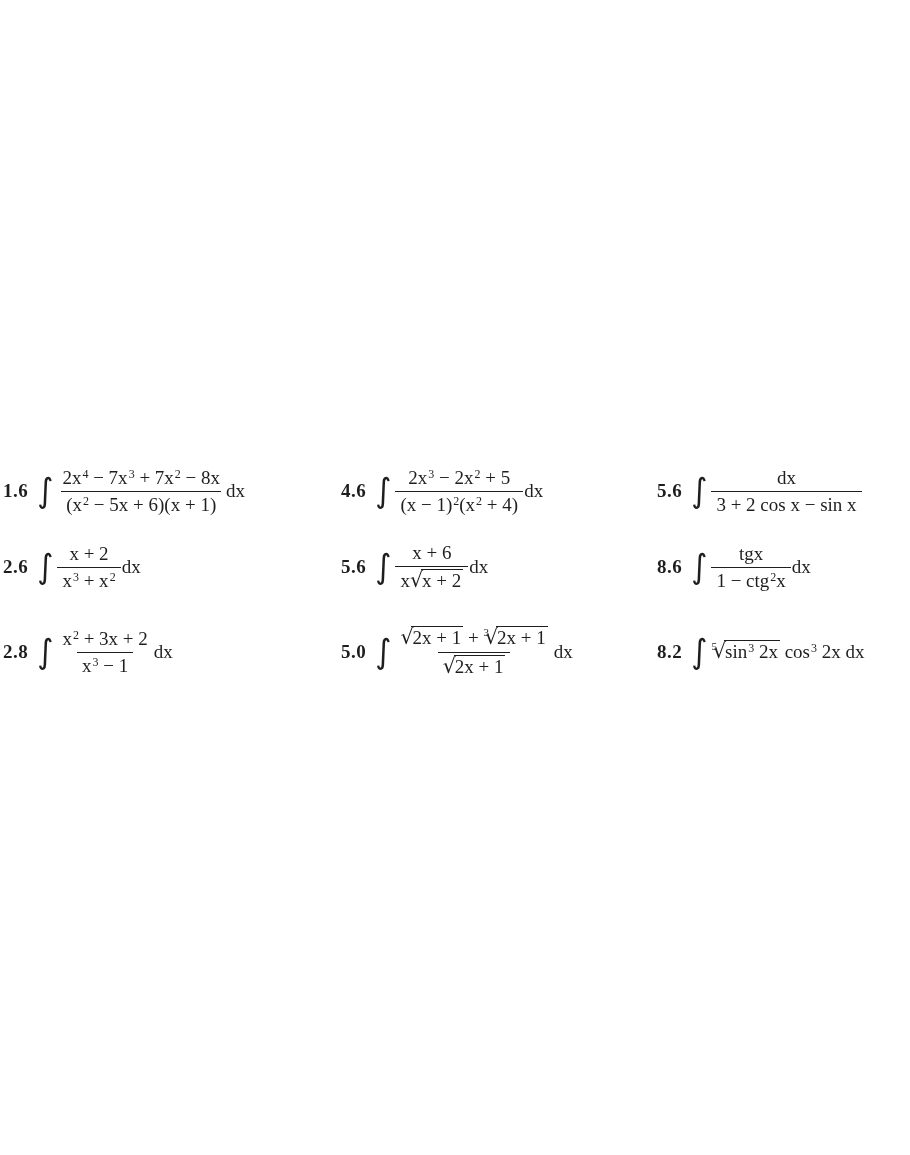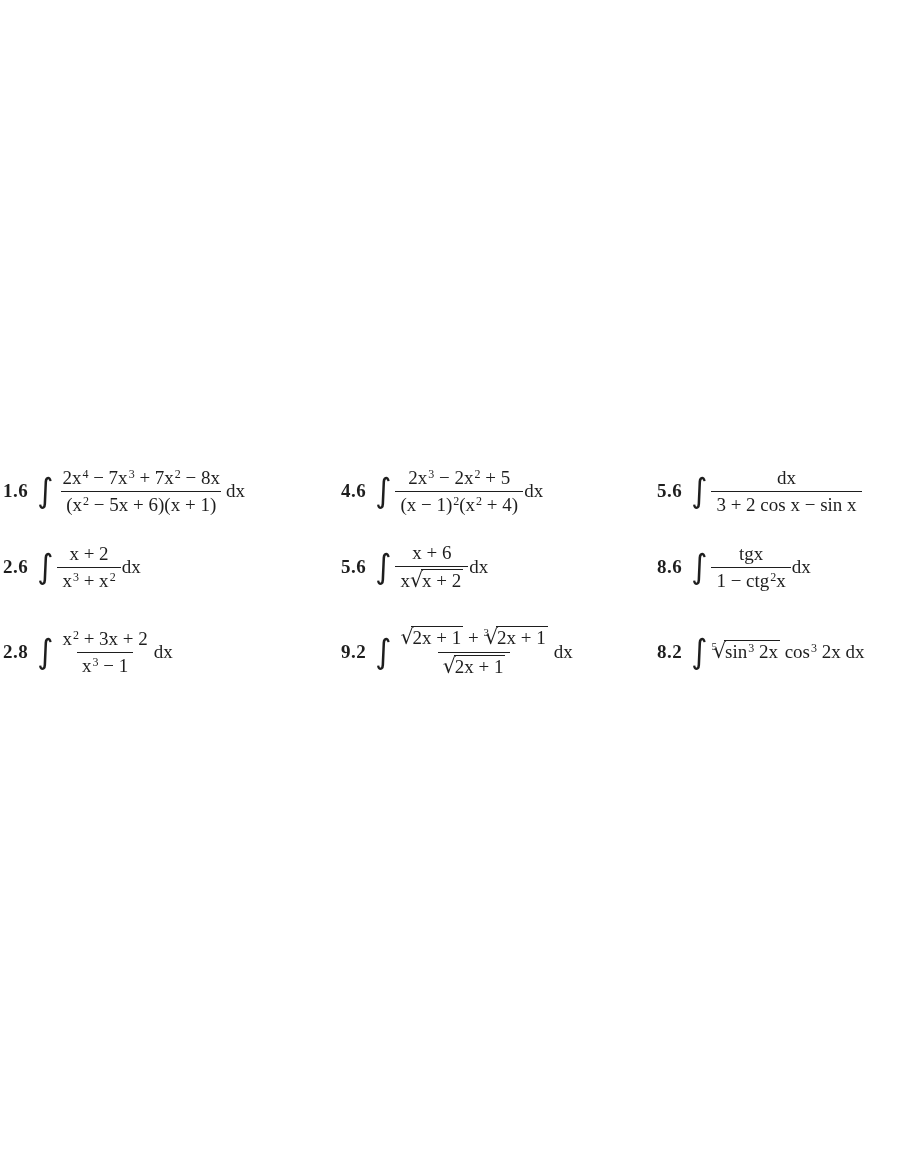--- a/index.html
+++ b/index.html
@@ -131,21 +131,21 @@
     <span class="int">∫</span>
     <span class="frac">
       <span class="num">x + 6</span>
       <span class="den">x<span class="sqrt"><span class="rad-sign">√</span><span class="rad-body">x + 2</span></span></span>
     </span>
 
     <span class="dx">dx</span>
   </div>
 
   <div class="problem">
-    <span class="plabel">9.2</span>
+    <span class="plabel">5.0</span>
     <span class="int">∫</span>
     <span class="frac">
       <span class="num"><span class="sqrt"><span class="rad-sign">√</span><span class="rad-body">2x + 1</span></span> + <span class="sqrt"><span class="root-idx">3</span><span class="rad-sign">√</span><span class="rad-body">2x + 1</span></span></span>
       <span class="den"><span class="sqrt"><span class="rad-sign">√</span><span class="rad-body">2x + 1</span></span></span>
     </span>
 
     <span class="dx">dx</span>
   </div>
 
   <div class="problem">

